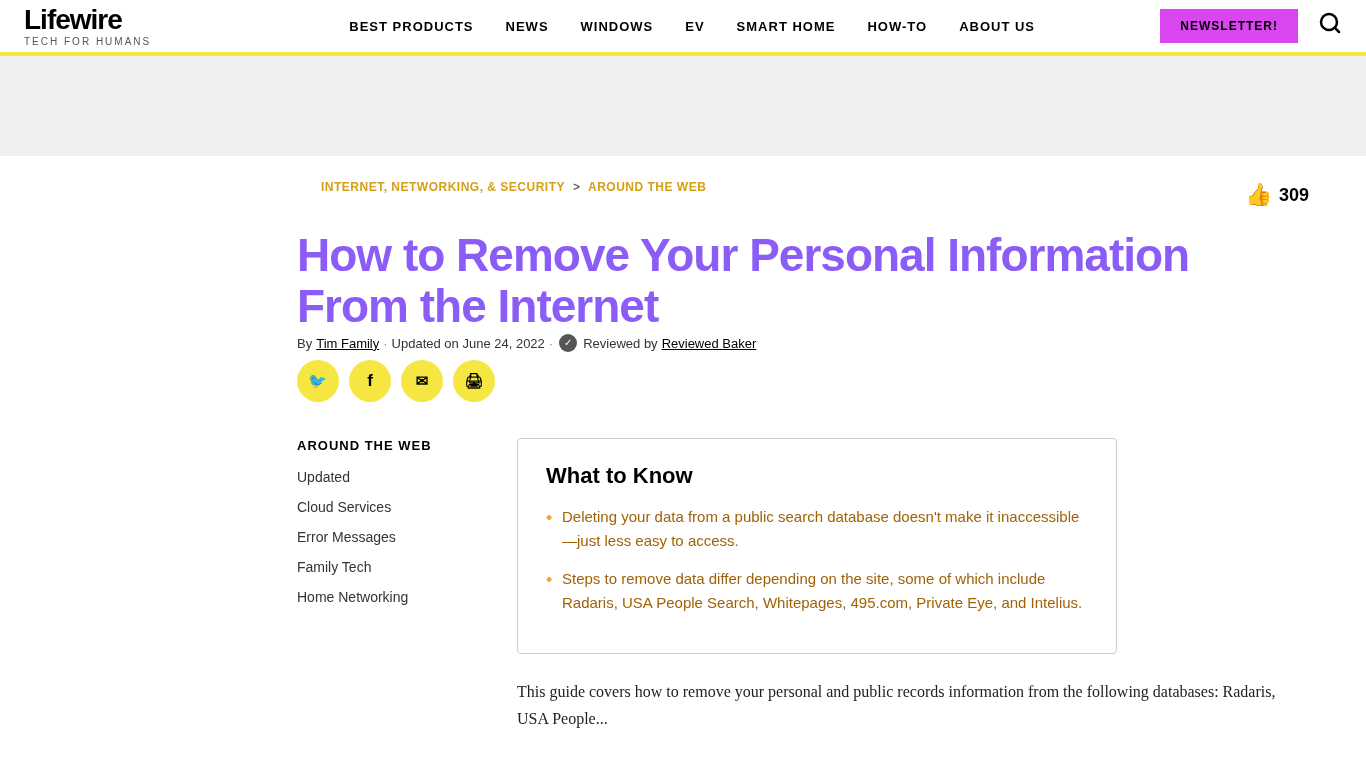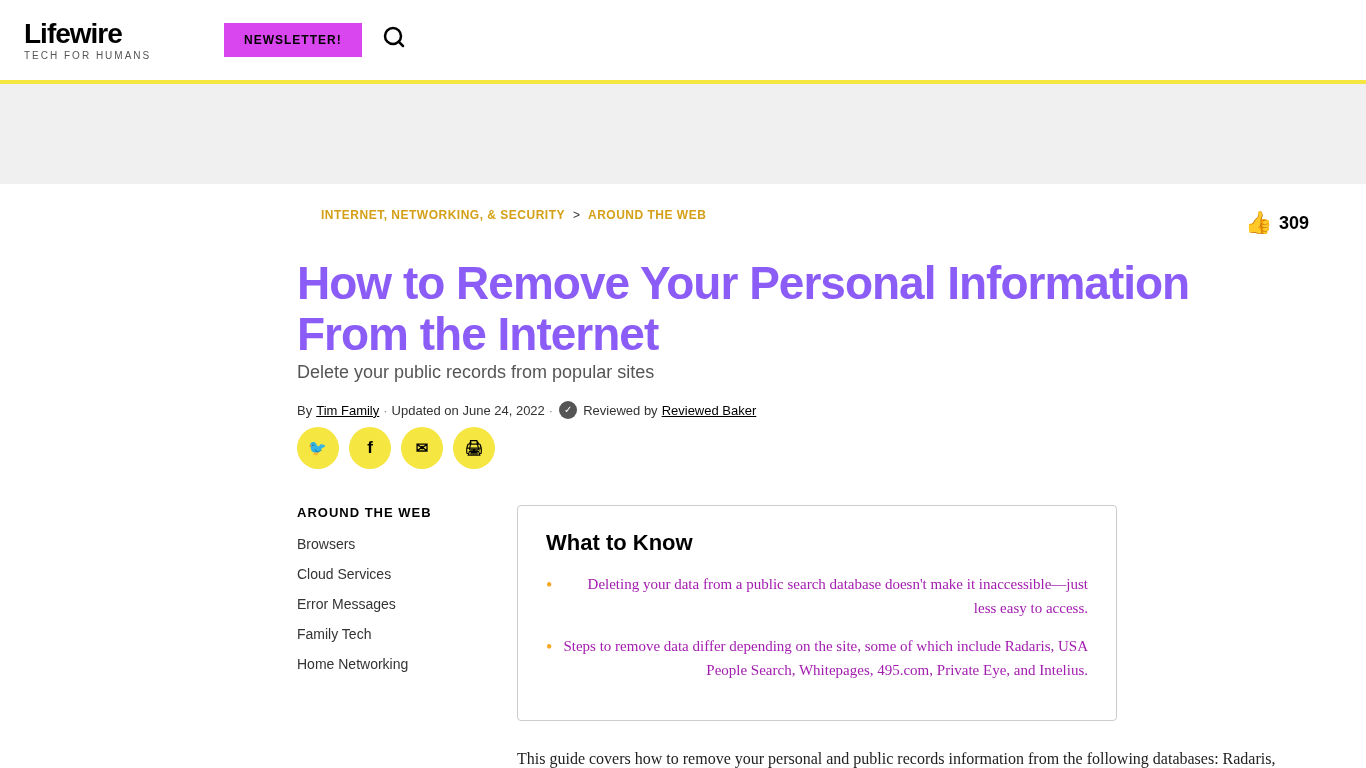--- a/index.html
+++ b/index.html
@@ -3,21 +3,21 @@
   <meta charset="utf-8">
   <style>
     * { margin: 0; padding: 0; box-sizing: border-box; }
     body { font-family: 'Georgia', serif; background: #fff; color: #000; font-size: 16px; }
     
     
     .header {
       display: flex;
       align-items: center;
       padding: 0 24px;
-      height: 84px;
+      height: 56px;
       border-bottom: 4px solid #f5e642;
       background: #fff;
       position: relative;
     }
     .logo-area {
       display: flex;
       flex-direction: column;
       margin-right: 40px;
       min-width: 160px;
     }
@@ -241,28 +241,27 @@
       font-size: 22px;
       font-weight: 700;
       margin-bottom: 16px;
       color: #000;
     }
     .wtk-list {
       list-style: none;
       padding: 0;
     }
     .wtk-list li {
-      font-family: Liberation Serif, serif;
+      font-family: Liberation Sans, sans-serif;
       font-size: 15px;
-      color: #a21caf;
+      color: #a16207;
       line-height: 1.6;
       margin-bottom: 14px;
       padding-left: 16px;
       position: relative;
-      text-align: right;
     }
     .wtk-list li::before {
       content: '•';
       position: absolute;
       left: 0;
       color: #f5a623;
       font-size: 18px;
       top: -1px;
     }
 
@@ -275,20 +274,29 @@
     }
   </style>
 </head>
 <body>
 
 <header class="header">
   <div class="logo-area">
     <span class="logo-text">Lifewire</span>
     <span class="logo-tagline">TECH FOR HUMANS</span>
   </div>
+  <nav class="nav">
+    <a class="nav-item">BEST PRODUCTS</a>
+    <a class="nav-item">NEWS</a>
+    <a class="nav-item">WINDOWS</a>
+    <a class="nav-item">EV</a>
+    <a class="nav-item">SMART HOME</a>
+    <a class="nav-item">HOW-TO</a>
+    <a class="nav-item">ABOUT US</a>
+  </nav>
   <button class="newsletter-btn">NEWSLETTER!</button>
   <button class="search-icon-btn">
     <svg width="24" height="24" viewBox="0 0 24 24" fill="none" stroke="currentColor" stroke-width="2.5" stroke-linecap="round" stroke-linejoin="round">
       <circle cx="11" cy="11" r="8"></circle>
       <line x1="21" y1="21" x2="16.65" y2="16.65"></line>
     </svg>
   </button>
 </header>
 
 <div class="ad-banner"></div>
@@ -307,21 +315,20 @@
         <span class="breadcrumb-sep">&gt;</span>
         <a class="breadcrumb-link">AROUND THE WEB</a>
       </div>
       <div class="like-count">
         <span class="thumb-icon">👍</span>
         <span>309</span>
       </div>
     </div>
 
     <h1 class="article-title">How to Remove Your Personal Information From the Internet</h1>
-    <p class="article-subtitle">Delete your public records from popular sites</p>
 
     <div class="article-meta">
       <span>By</span>
       <a class="meta-link">Tim Family</a>
       <span class="meta-dot">·</span>
       <span>Updated on June 24, 2022</span>
       <span class="meta-dot">·</span>
       <span class="verified-icon">✓</span>
       <span>Reviewed by</span>
       <a class="meta-link">Reviewed Baker</a>
@@ -331,21 +338,21 @@
       <button class="social-btn" style="font-size:15px;">🐦</button>
       <button class="social-btn" style="font-family:Arial; font-weight:900; font-size:17px;">f</button>
       <button class="social-btn" style="font-size:15px;">✉</button>
       <button class="social-btn" style="font-size:15px;">🖨</button>
     </div>
 
     <div style="display:flex; gap:40px;">
 
       <div style="min-width:180px;">
         <div class="sidebar-section-title">AROUND THE WEB</div>
-        <a class="sidebar-link">Browsers</a>
+        <a class="sidebar-link">Updated</a>
         <a class="sidebar-link">Cloud Services</a>
         <a class="sidebar-link">Error Messages</a>
         <a class="sidebar-link">Family Tech</a>
         <a class="sidebar-link">Home Networking</a>
       </div>
 
       <div style="flex:1;">
 
         <div class="what-to-know">
           <div class="wtk-title">What to Know</div>

